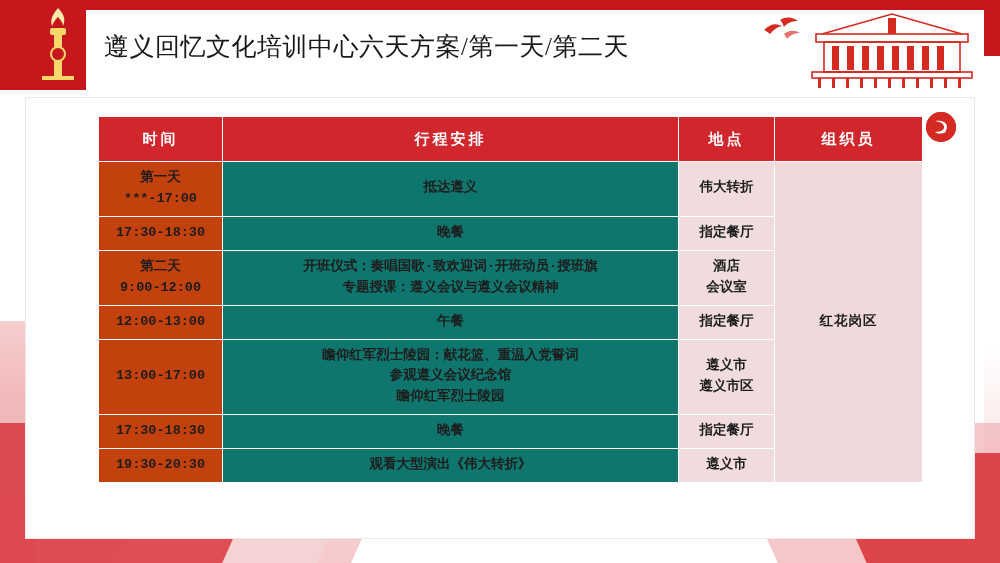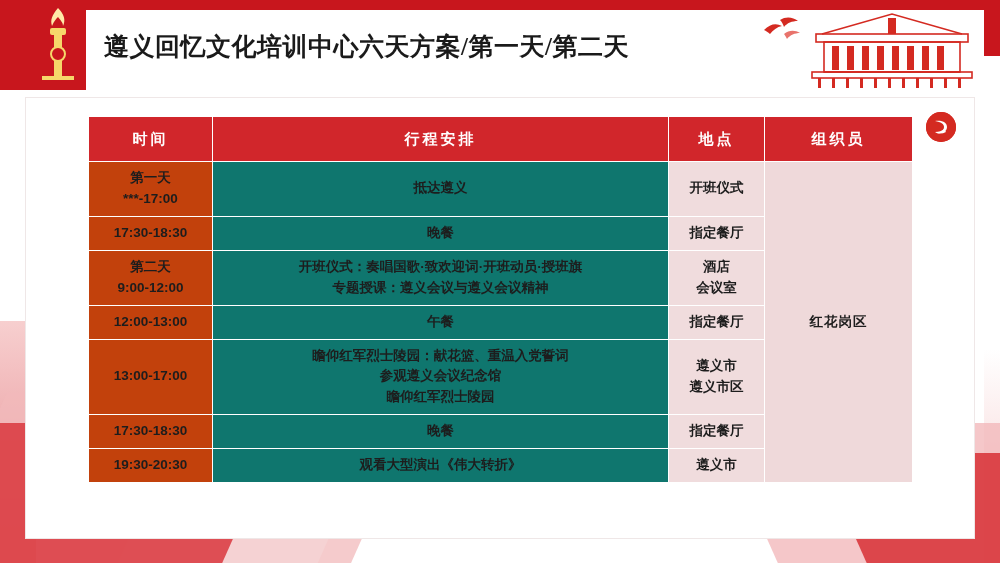--- a/index.html
+++ b/index.html
@@ -99,21 +99,21 @@
   .header {
     position: absolute;
     left: 0; top: 0;
     width: 1000px; height: 92px;
     z-index: 5;
   }
   .header-title {
     position: absolute;
     left: 104px; top: 30px;
     font-size: 25px;
-    font-weight: bold;
+    font-weight: normal;
     color: #1a1a1a;
     letter-spacing: .5px;
     font-family: "Liberation Serif", serif;
     white-space: nowrap;
   }
   .torch-emblem {
     position: absolute;
     left: 32px; top: 6px;
     width: 52px; height: 78px;
     z-index: 6;
@@ -146,25 +146,25 @@
     width: 30px; height: 30px;
     border-radius: 50%;
     background: #d42a21;
     z-index: 7;
   }
   .logo-badge svg { display:block; }
 
   
   table.schedule {
     position: absolute;
-    left: 62px; top: 18px;
+    left: 72px; top: 18px;
     width: 824px;
     border-collapse: collapse;
     table-layout: fixed;
-    font-family: Liberation Sans, sans-serif;
+    font-family: Liberation Mono, monospace;
   }
   table.schedule th {
     background: #d1262b;
     color: #ffffff;
     font-size: 15px;
     font-weight: bold;
     letter-spacing: 3px;
     height: 42px;
     border: 1px solid #ffffff;
     text-align: center;
@@ -285,21 +285,21 @@
       <tbody id="schedule-body">
           <tr>
             <td class="c-time">
               <span class="line">第一天</span>
               <span class="line">***-17:00</span>
             </td>
             <td class="c-item">
               <span class="line">抵达遵义</span>
             </td>
             <td class="c-place">
-              <span class="line">开班仪式</span>
+              <span class="line">伟大转折</span>
             </td>
             <td class="c-org" rowspan="7">红花岗区</td>
           </tr>
           <tr>
             <td class="c-time">
               <span class="line">17:30-18:30</span>
             </td>
             <td class="c-item">
               <span class="line">晚餐</span>
             </td>

